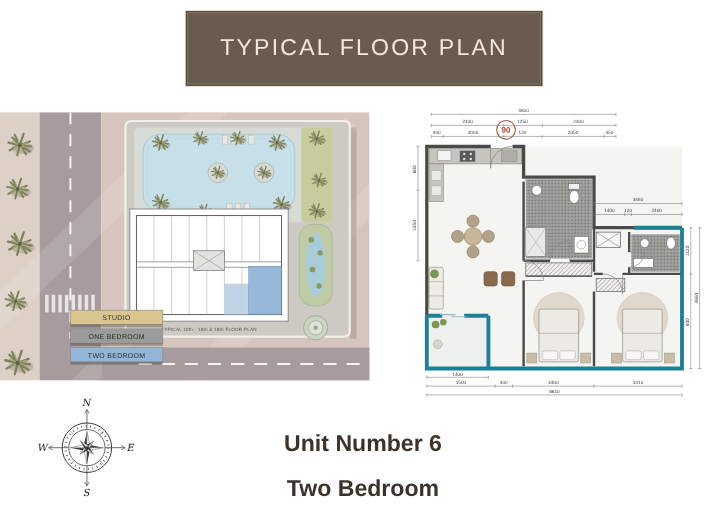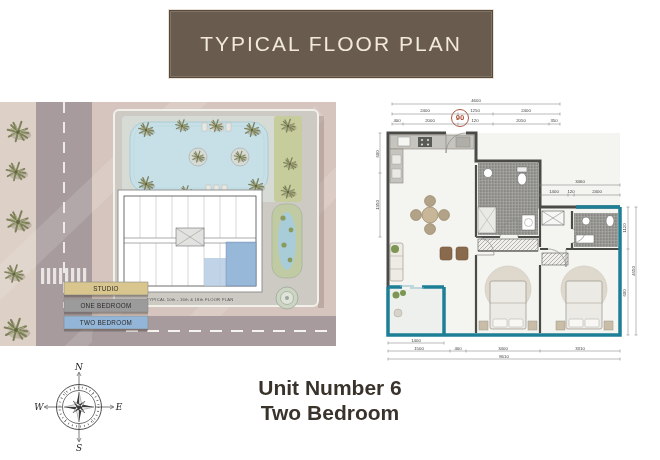--- a/index.html
+++ b/index.html
@@ -9,21 +9,21 @@
           background:#695c4e;border:1px solid #57493c;
           box-shadow:inset 0 0 0 1px rgba(255,255,255,0.15), 0 0 0 1px #e8e2d8;
           display:flex;flex-direction:column;align-items:center;justify-content:center;gap:3px;}
   .banner-title{color:#f2e9da;font-size:21px;letter-spacing:2px;font-weight:400;}
   .banner-sub{color:#f2e9da;font-size:15px;letter-spacing:1.2px;font-weight:400;}
   .site-svg{position:absolute;left:0;top:102px;}
   .unit-svg{position:absolute;left:372px;top:97px;}
   .compass-svg{position:absolute;left:33px;top:361px;}
   .footer{position:absolute;left:150px;top:375px;width:360px;text-align:center;
           color:#3a332c;font-weight:bold;}
-  .footer .l1,.footer .l2{font-size:21px;line-height:25px;}
+  .footer .l1,.footer .l2{font-size:21px;line-height:25px;margin-top:16px;}
   text{font-family:"Liberation Sans",sans-serif;}
   .dim{font-size:4.3px;fill:#3c3c3c;text-anchor:middle;}
   .legend-label{font-size:6.3px;fill:#2e2c28;text-anchor:middle;letter-spacing:0.3px;}
   .site-caption{font-size:4.2px;fill:#555;text-anchor:middle;letter-spacing:0.2px;}
   .badge-text{font-size:7.5px;fill:#a84a32;text-anchor:middle;font-weight:bold;}
   .compass-letter{font-family:"DejaVu Serif",serif;font-style:italic;font-size:9px;fill:#222;text-anchor:middle;}
 </style>
 </head>
 <body>
 

